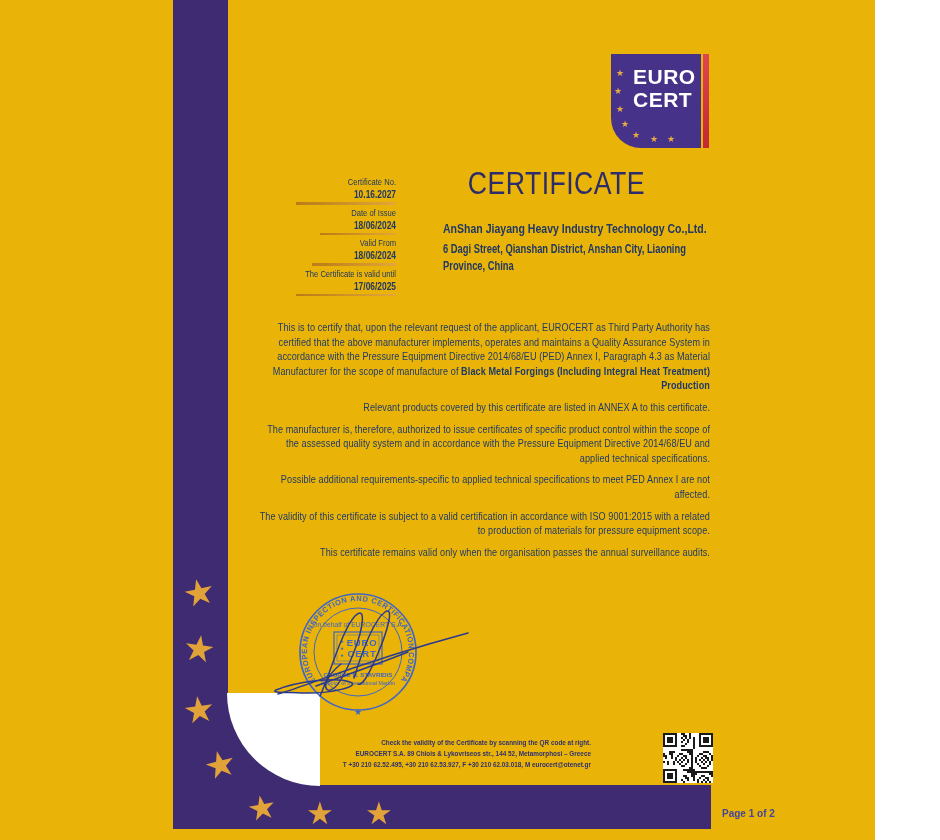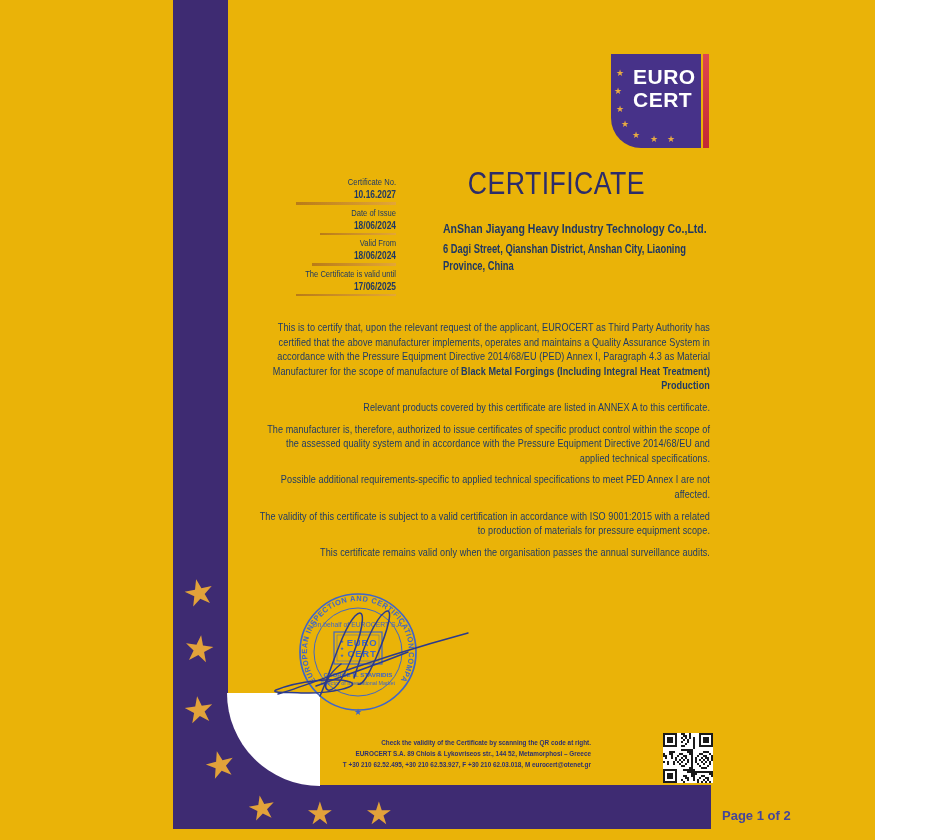--- a/index.html
+++ b/index.html
@@ -55,21 +55,21 @@
              font-weight:500;line-height:14.6px;letter-spacing:.1px;}
   .body-text p{margin:0 0 7px 0;}
   .body-text .b{font-weight:700;}
   
   .stamp{position:absolute;left:258px;top:586px;z-index:4;}
   
   .footer{position:absolute;right:284px;top:737px;width:330px;transform:scaleX(.84);
           transform-origin:top right;text-align:right;color:#2f3070;font-size:7.6px;
           font-weight:600;line-height:11px;}
   .qr{position:absolute;left:663px;top:733px;width:50px;height:50px;}
-  .pagenum{position:absolute;left:722px;top:808px;font-size:13px;color:#45459a;font-weight:600;}
+  .pagenum{position:absolute;left:722px;top:808px;font-size:10px;color:#45459a;font-weight:600;}
 </style>
 </head>
 <body>
 
 <div class="page">
 
   <div class="bar-left"></div>
   <div class="bar-bottom"></div>
   <div class="corner-fill"></div>
   <div class="corner-white"></div>

